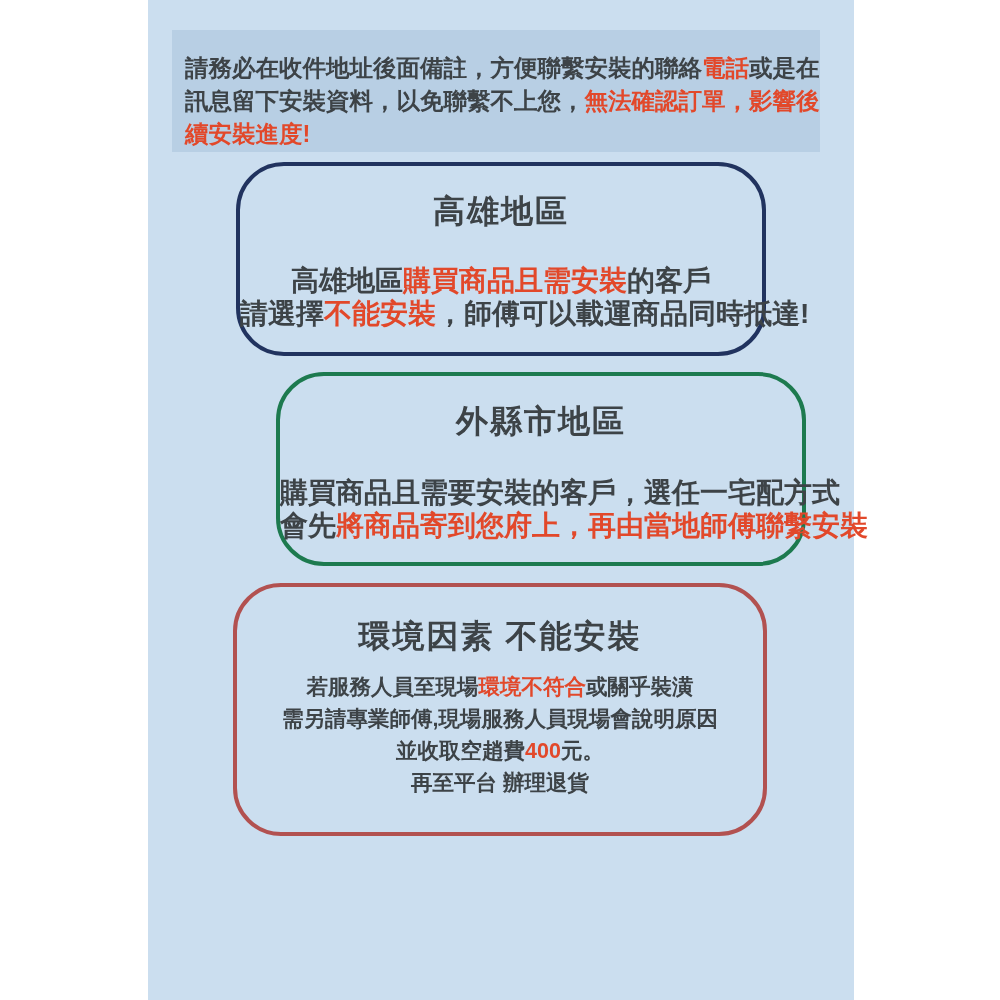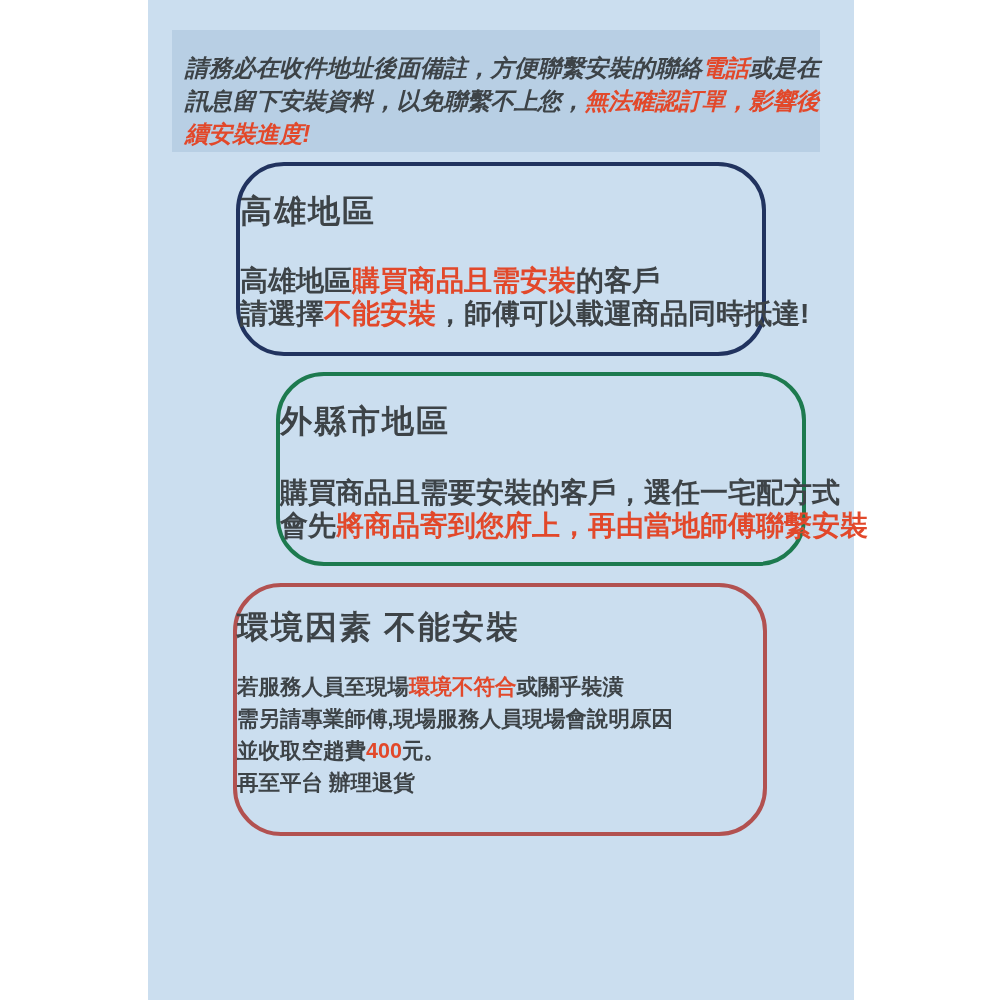--- a/index.html
+++ b/index.html
@@ -12,52 +12,52 @@
     font-weight: 700;
     color: #3d4347;
   }
   .panel {
     position: absolute;
     left: 148px; top: 0; width: 706px; height: 1000px;
   }
   .notice {
     position: absolute;
     box-sizing: border-box;
-    font-style: italic;
   }
   .top-notice {
     left: 172px; top: 30px; width: 648px; height: 122px;
     padding: 22px 10px 0 13px;
     font-size: 23.5px; line-height: 33px;
     text-align: left;
   }
   .bottom-notice {
     left: 182px; top: 858px; width: 646px; height: 86px;
     padding-top: 22px;
     font-size: 23.5px; line-height: 33px;
     text-align: center;
   }
   .box {
     position: absolute;
     box-sizing: border-box;
     border: 4px solid #333;
     border-radius: 48px;
+    text-align: center;
     background: transparent;
   }
   .box-0 { left: 236px; top: 162px; width: 530px; height: 194px; }
   .box-1 { left: 236px; top: 372px; width: 530px; height: 194px; margin-left: 40px; }
   .box-2 { left: 233px; top: 583px; width: 534px; height: 253px; }
   .box-title {
     margin: 0;
     padding-top: 24px;
     font-size: 32px;
     letter-spacing: 2px;
     font-weight: 700;
   }
-  .box-2 .box-title { padding-top: 19px; }
+  .box-2 .box-title { padding-top: 28px; }
   .box-body {
     position: absolute;
     left: 0; right: 0;
     font-size: 28px; line-height: 33px;
     white-space: nowrap;
   }
   .box-0 .box-body { top: 98px; }
   .box-1 .box-body { top: 100px; }
   .box-2 .box-body { top: 84px; font-size: 21.5px; line-height: 32px; }
   .line { white-space: nowrap; }

